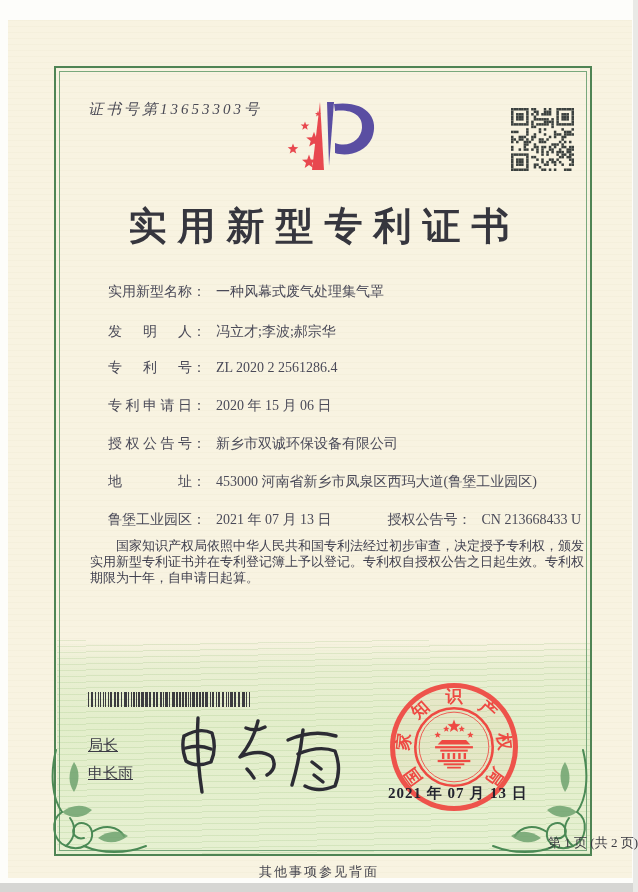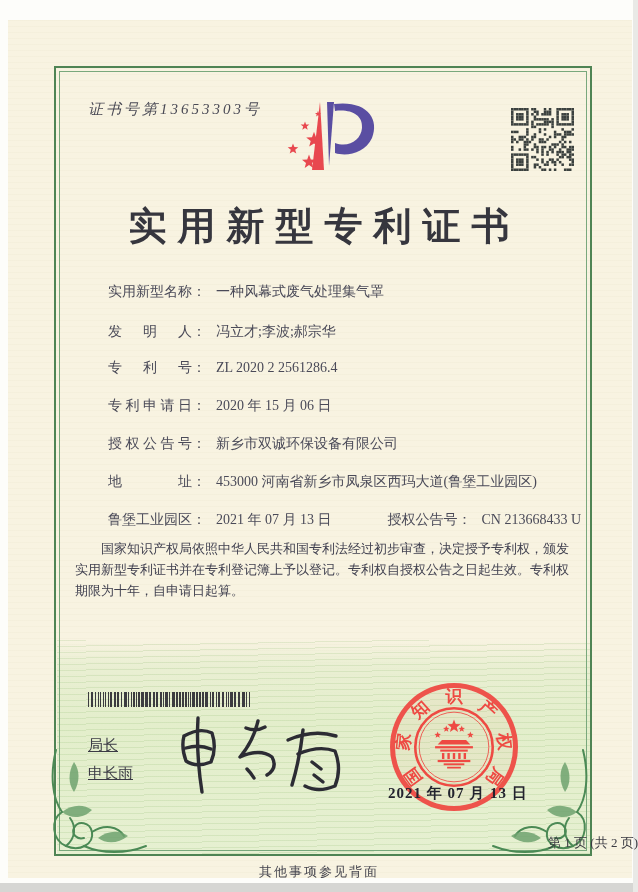--- a/index.html
+++ b/index.html
@@ -55,22 +55,22 @@
     font-size:14px;color:#4a4a58;
   }
   .row .lbl{
     display:inline-block;width:84px;vertical-align:top;
     text-align:justify;text-align-last:justify;margin-left:33px;
   }
   .row .colon{margin-right:10px;}
   .row .lbl2{margin-left:56px;}
 
   .paras{
-    position:absolute;left:75px;top:538px;width:494px;z-index:4;
-    font-size:13px;line-height:21px;color:#414150;text-align:justify;
+    position:absolute;left:90px;top:538px;width:494px;z-index:4;
+    font-size:13px;line-height:16px;color:#414150;text-align:justify;
   }
   .paras p{margin:0;text-indent:2em;}
 
   .barcode{position:absolute;left:88px;top:692px;z-index:4;}
 
   .officer{
     position:absolute;left:88px;top:731px;z-index:4;
     font-size:15px;line-height:28px;color:#3a3a44;
     font-family:"Liberation Sans","DejaVu Sans",sans-serif;
     text-decoration:underline;

